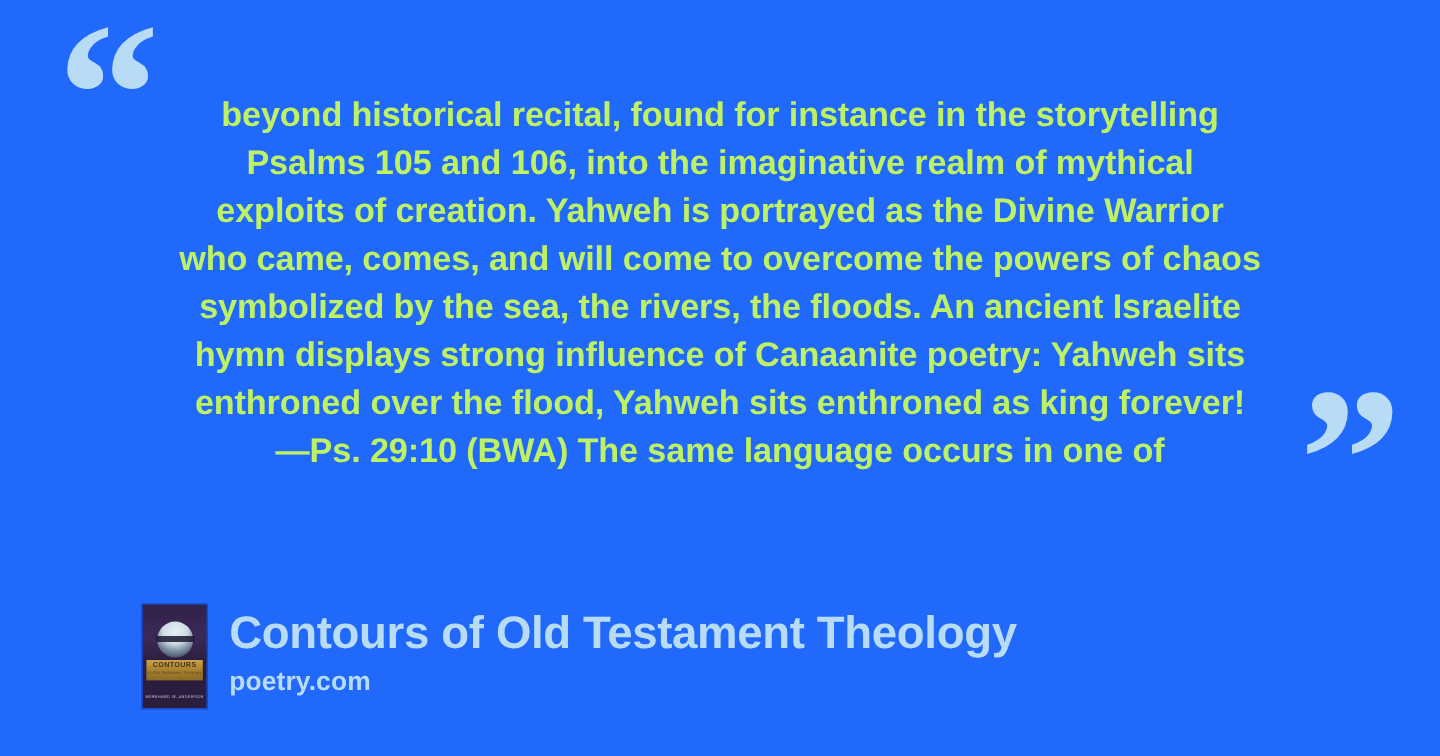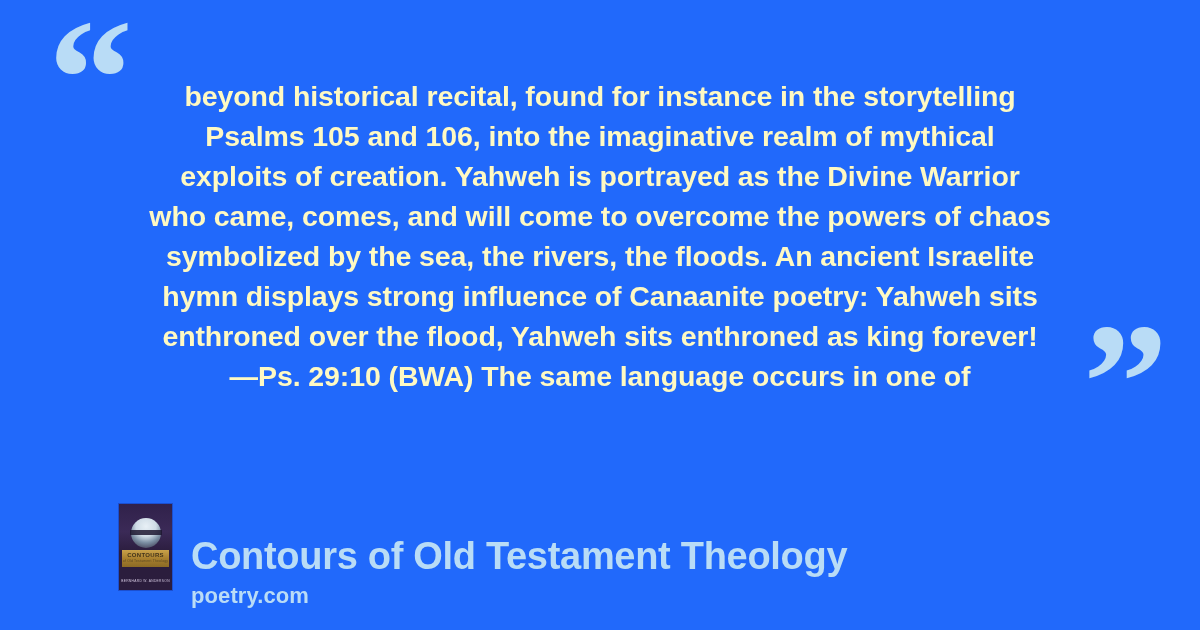--- a/index.html
+++ b/index.html
@@ -45,21 +45,21 @@
   
   .quote-block {
     position: absolute;
     left: 100px;
     top: 76px;
     width: 1000px;
     text-align: center;
   }
   .quote-text {
     margin: 0;
-    color: #fef9c3;
+    color: #bef264;
     font-family: "Liberation Sans", sans-serif;
     font-weight: 700;
     font-size: 28.5px;
     line-height: 40px;
     letter-spacing: -0.1px;
     white-space: pre-line;
   }
 
   
   .attribution {
@@ -144,21 +144,20 @@
     text-align: center;
     font-size: 3.3px;
     letter-spacing: .3px;
     color: #cfc4dd;
     white-space: nowrap;
   }
 
   .attribution-text {
     margin-left: 18px;
     padding-top: 2px;
-    margin-top: 28px;
   }
   .source-title {
     margin: 0;
     color: #b9dcf6;
     font-family: "Liberation Sans", sans-serif;
     font-weight: 700;
     font-size: 38px;
     line-height: 46px;
     letter-spacing: -0.3px;
     white-space: nowrap;

